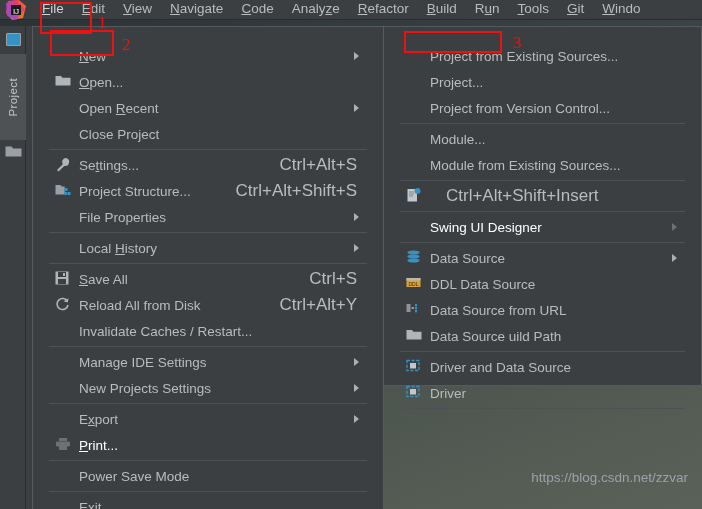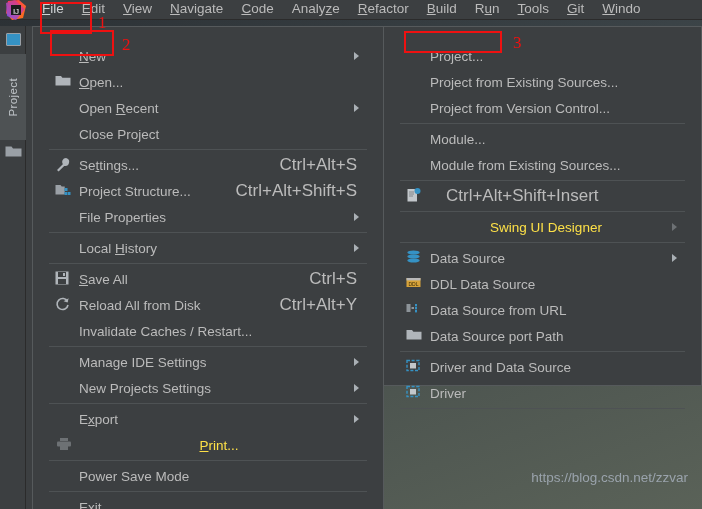--- a/index.html
+++ b/index.html
@@ -151,21 +151,21 @@
     padding-right: 2px;
   }
   .row .arrow {
     width: 0; height: 0;
     border-left: 5px solid #aab0b5;
     border-top: 4px solid transparent;
     border-bottom: 4px solid transparent;
     margin-left: 10px;
     flex: none;
   }
-  .row.disabled { color: #fde047; text-align: center; }
+  .row.disabled { color: #ffffff; }
   .row.disabled .arrow { border-left-color: #6d7174; }
 
   .sep {
     height: 1px;
     background: #4e5254;
     margin: 2px 0;
   }
 
   
   .redbox {
@@ -389,26 +389,26 @@
     <div class="row">
       <span class="ico"></span>
       <span class="lbl">E<u>x</u>it</span>
     </div>
   </div>
 
   <div class="menu" id="new-submenu">
 
     <div class="row">
       <span class="ico"></span>
+      <span class="lbl">Project from Existing Sources...</span>
+    </div>
+
+    <div class="row">
+      <span class="ico"></span>
       <span class="lbl">Project...</span>
-    </div>
-
-    <div class="row">
-      <span class="ico"></span>
-      <span class="lbl">Project from Existing Sources...</span>
     </div>
 
     <div class="row">
       <span class="ico"></span>
       <span class="lbl">Project from Version Control...</span>
     </div>
 
     <div class="sep"></div>
 
     <div class="row">
@@ -479,21 +479,21 @@
       </span>
       <span class="lbl">Data Source from URL</span>
     </div>
 
     <div class="row">
       <span class="ico">
         <svg width="16" height="13" viewBox="0 0 16 13">
             <path d="M0.5 2 h5.5 l1.4 1.8 h8.1 v7.6 h-15 z" fill="#b0b5ba"></path>
           </svg>
       </span>
-      <span class="lbl">Data Source port Path</span>
+      <span class="lbl">Data Source uild Path</span>
     </div>
 
     <div class="sep"></div>
 
     <div class="row">
       <span class="ico">
         <svg width="14" height="13" viewBox="0 0 14 13">
           <rect x="1" y="1.5" width="12" height="10" fill="none" stroke="#3592c4" stroke-width="1.4" stroke-dasharray="3 1.6"></rect>
           <rect x="4" y="4" width="6" height="5.5" fill="#c2c7cb"></rect>
         </svg>

